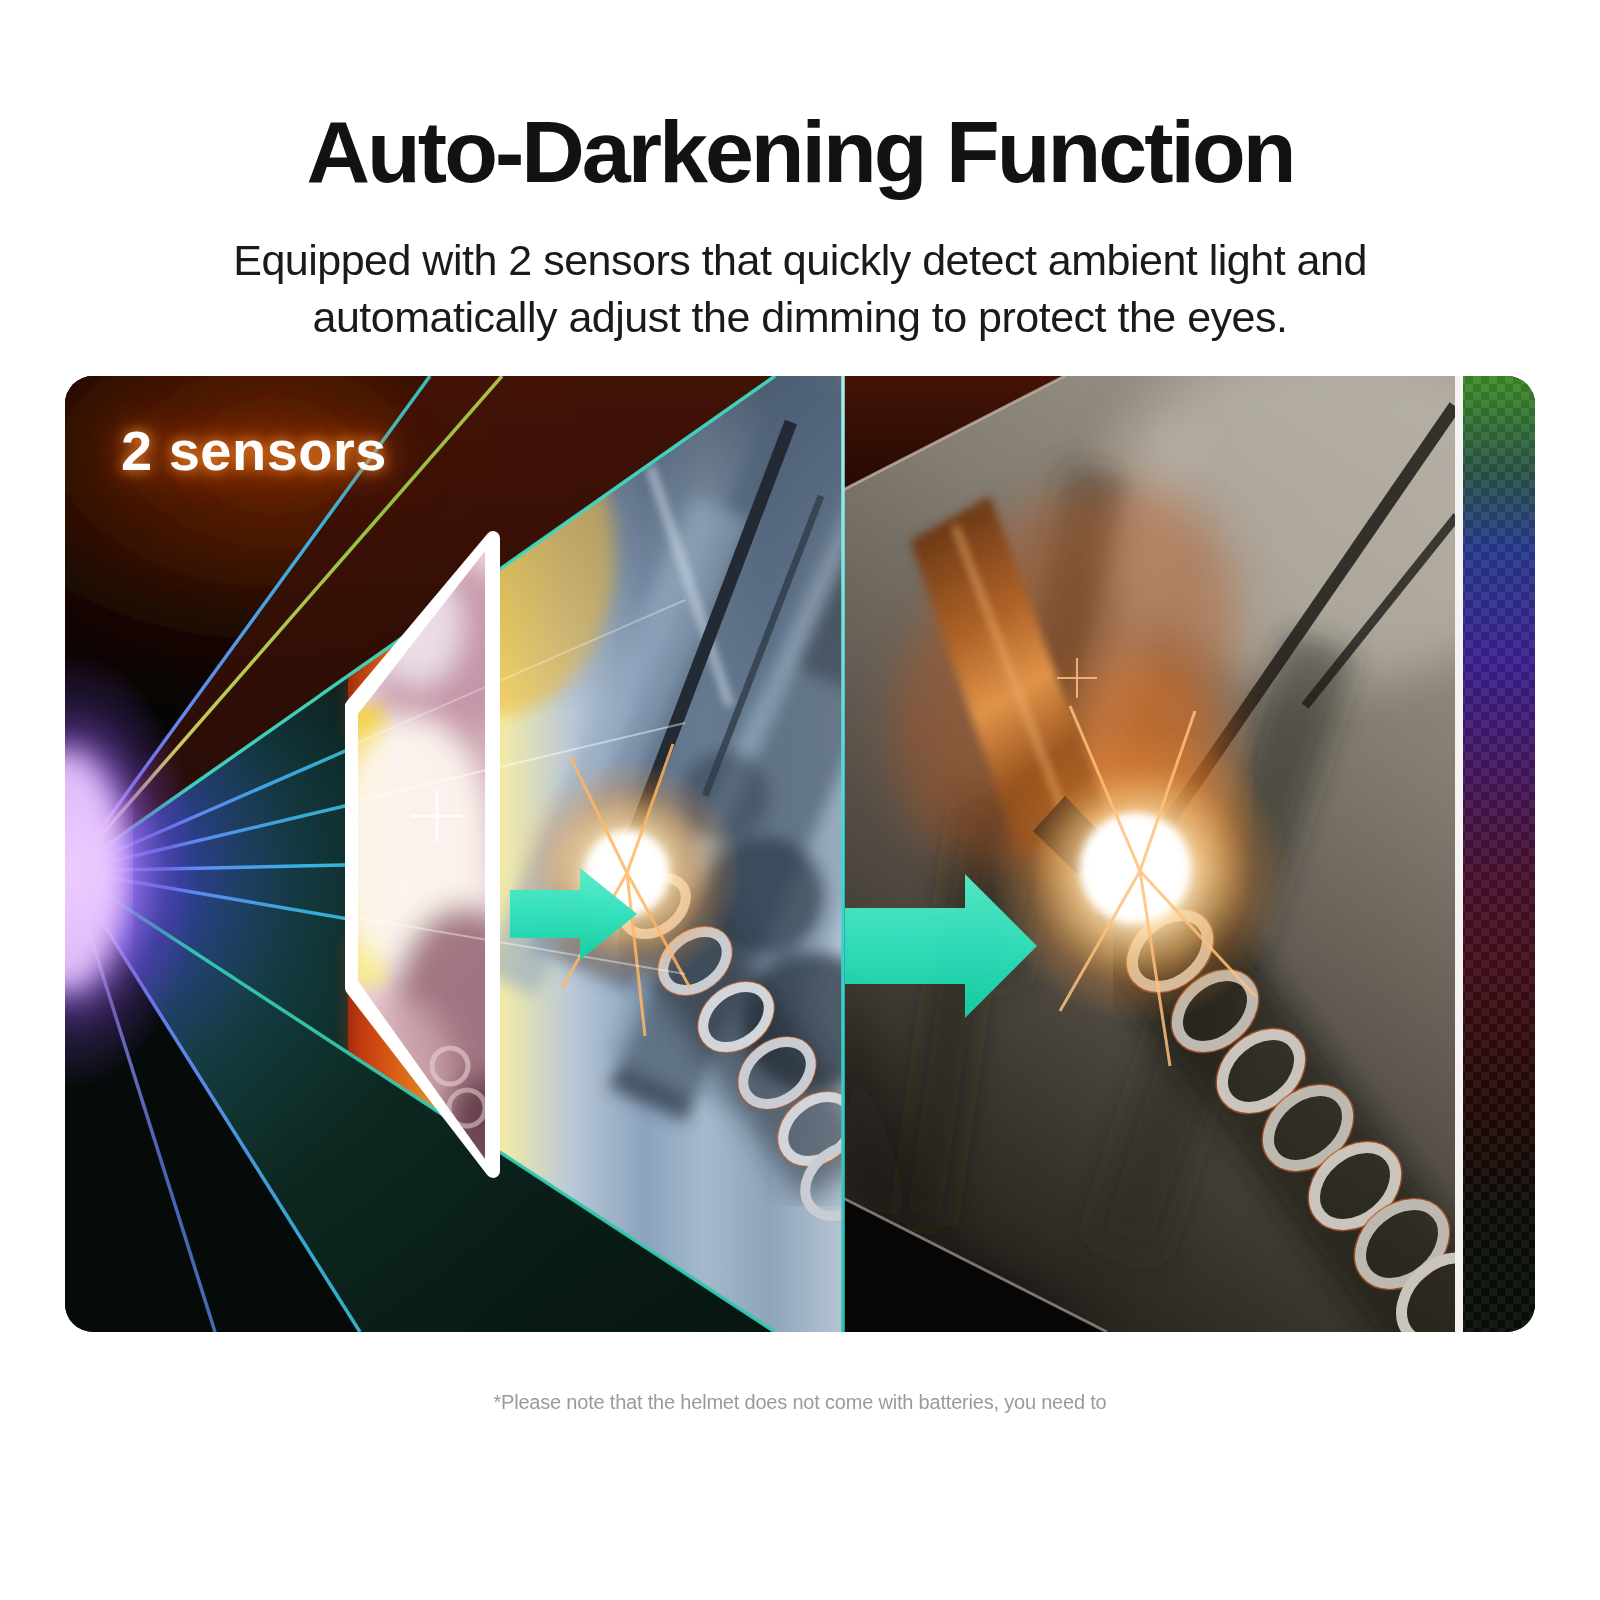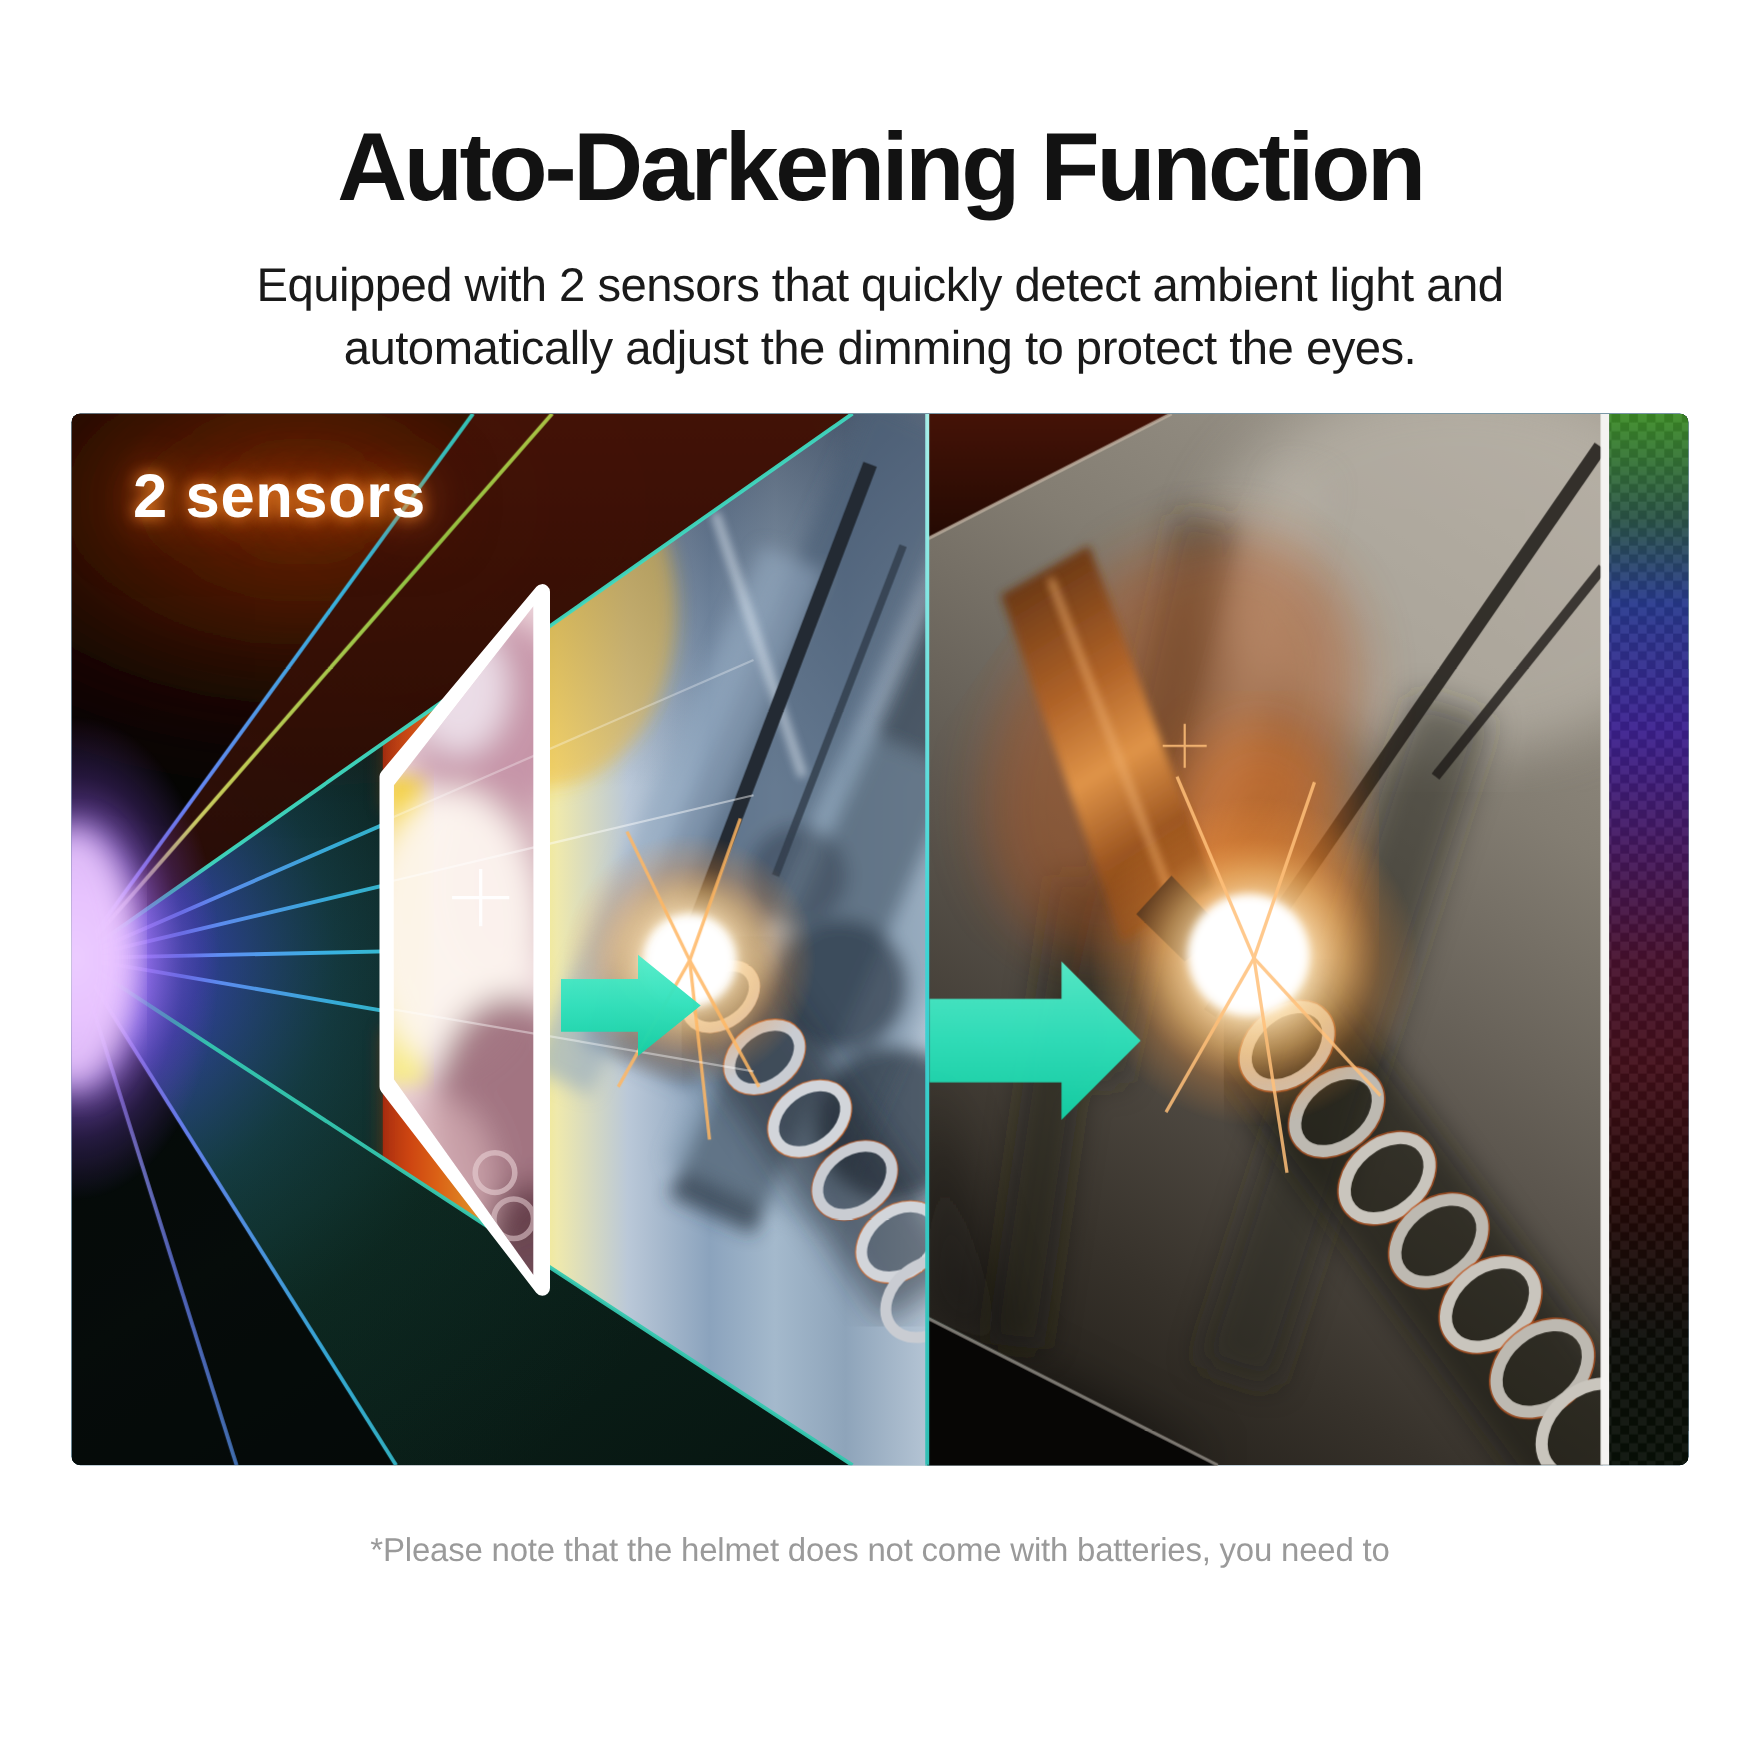--- a/index.html
+++ b/index.html
@@ -15,32 +15,32 @@
     font-size:88px;font-weight:700;letter-spacing:-3px;line-height:1.05;
     color:var(--title-color,#121212);
   }
   .subtitle{
     margin:0 0 30px 0;text-align:center;
     font-size:43px;line-height:1.32;letter-spacing:-0.5px;
     color:var(--subtitle-color,#1a1a1a);
   }
   .hero{
     position:relative;margin:0 65px;height:956px;
-    border-radius:8px;overflow:hidden;background:#0c4a6e;
+    border-radius:28px;overflow:hidden;background:#8b5cf6;
   }
   .hero svg{position:absolute;inset:0;display:block;}
   .sensor-label{
     position:absolute;left:56px;top:42px;
     font-size:56px;font-weight:700;letter-spacing:0.5px;
     color:var(--sensor-label-color,#fff);
     text-shadow:0 0 14px var(--sensor-glow,#ff9636),0 0 36px rgba(255,130,30,.8),0 0 70px rgba(200,80,10,.6);
   }
   .footnote{
     margin:56px 40px 0 40px;text-align:center;
-    font-size:30px;line-height:1.45;letter-spacing:-0.2px;
+    font-size:20px;line-height:1.45;letter-spacing:-0.2px;
     color:var(--footnote-color,#9a9a9a);
   }
 </style>
 </head>
 <body>
 
 <div class="page">
 
   <h1 class="page-title">Auto-Darkening Function</h1>
 

